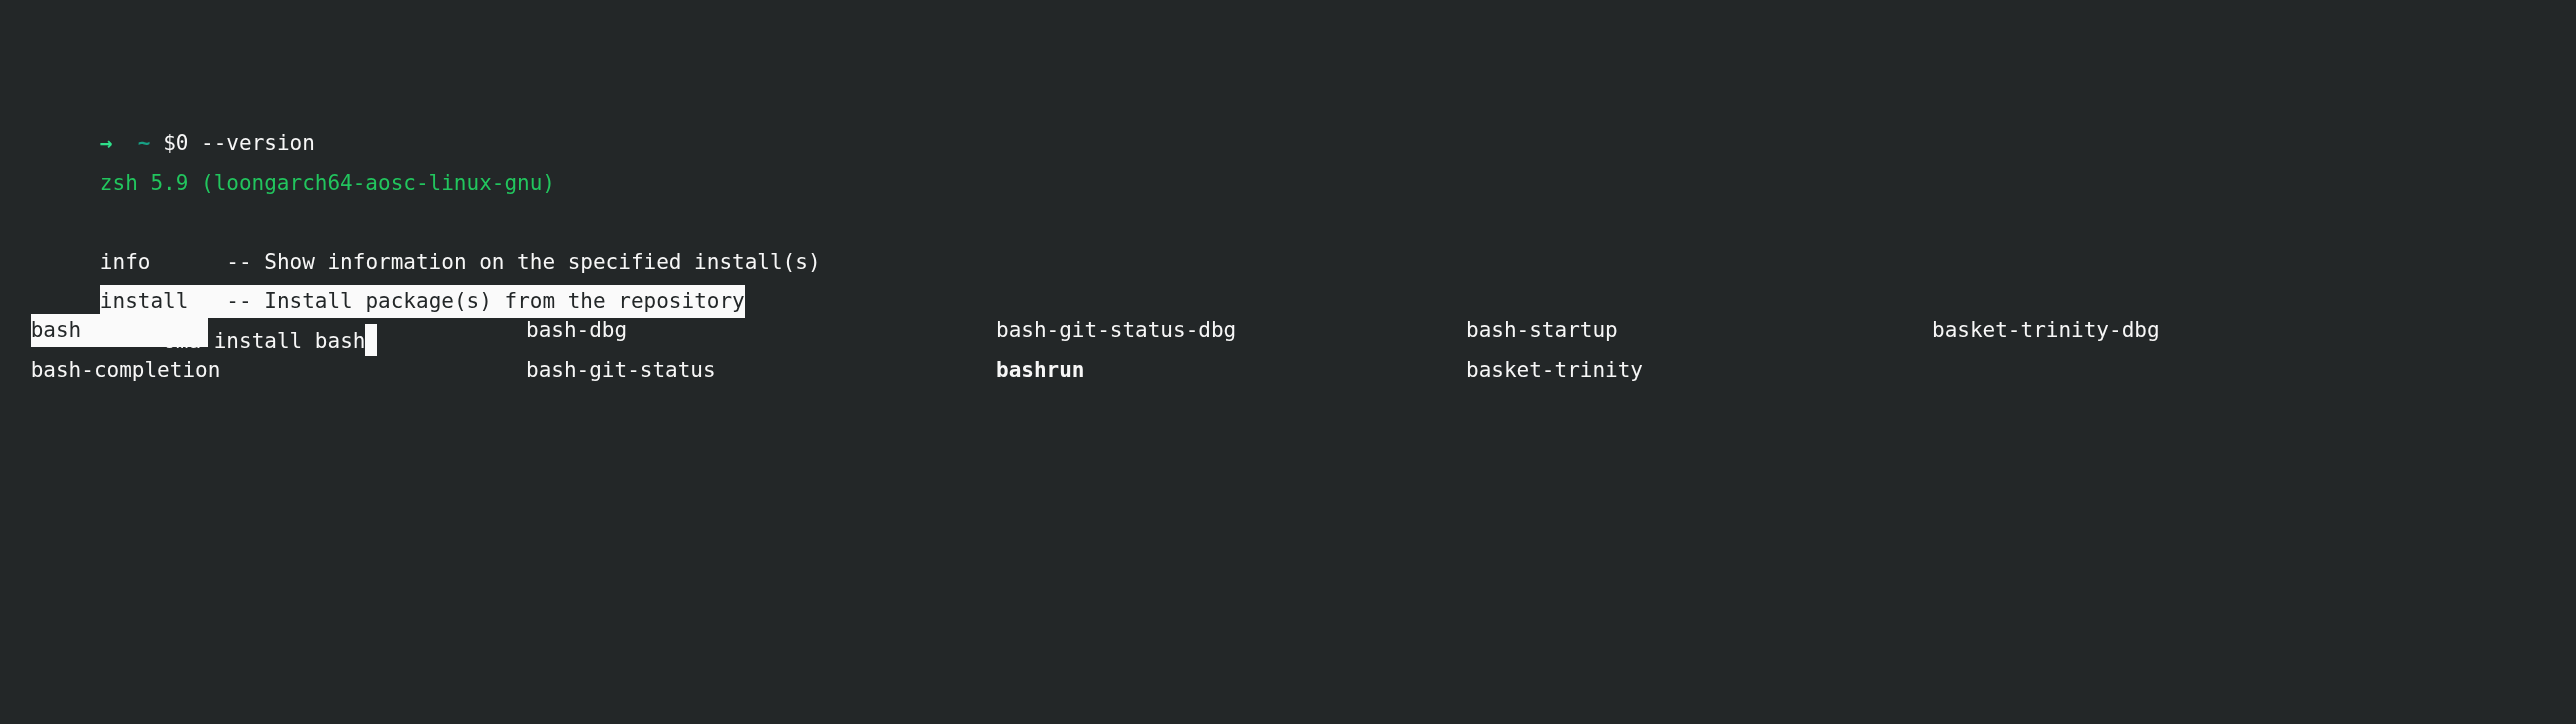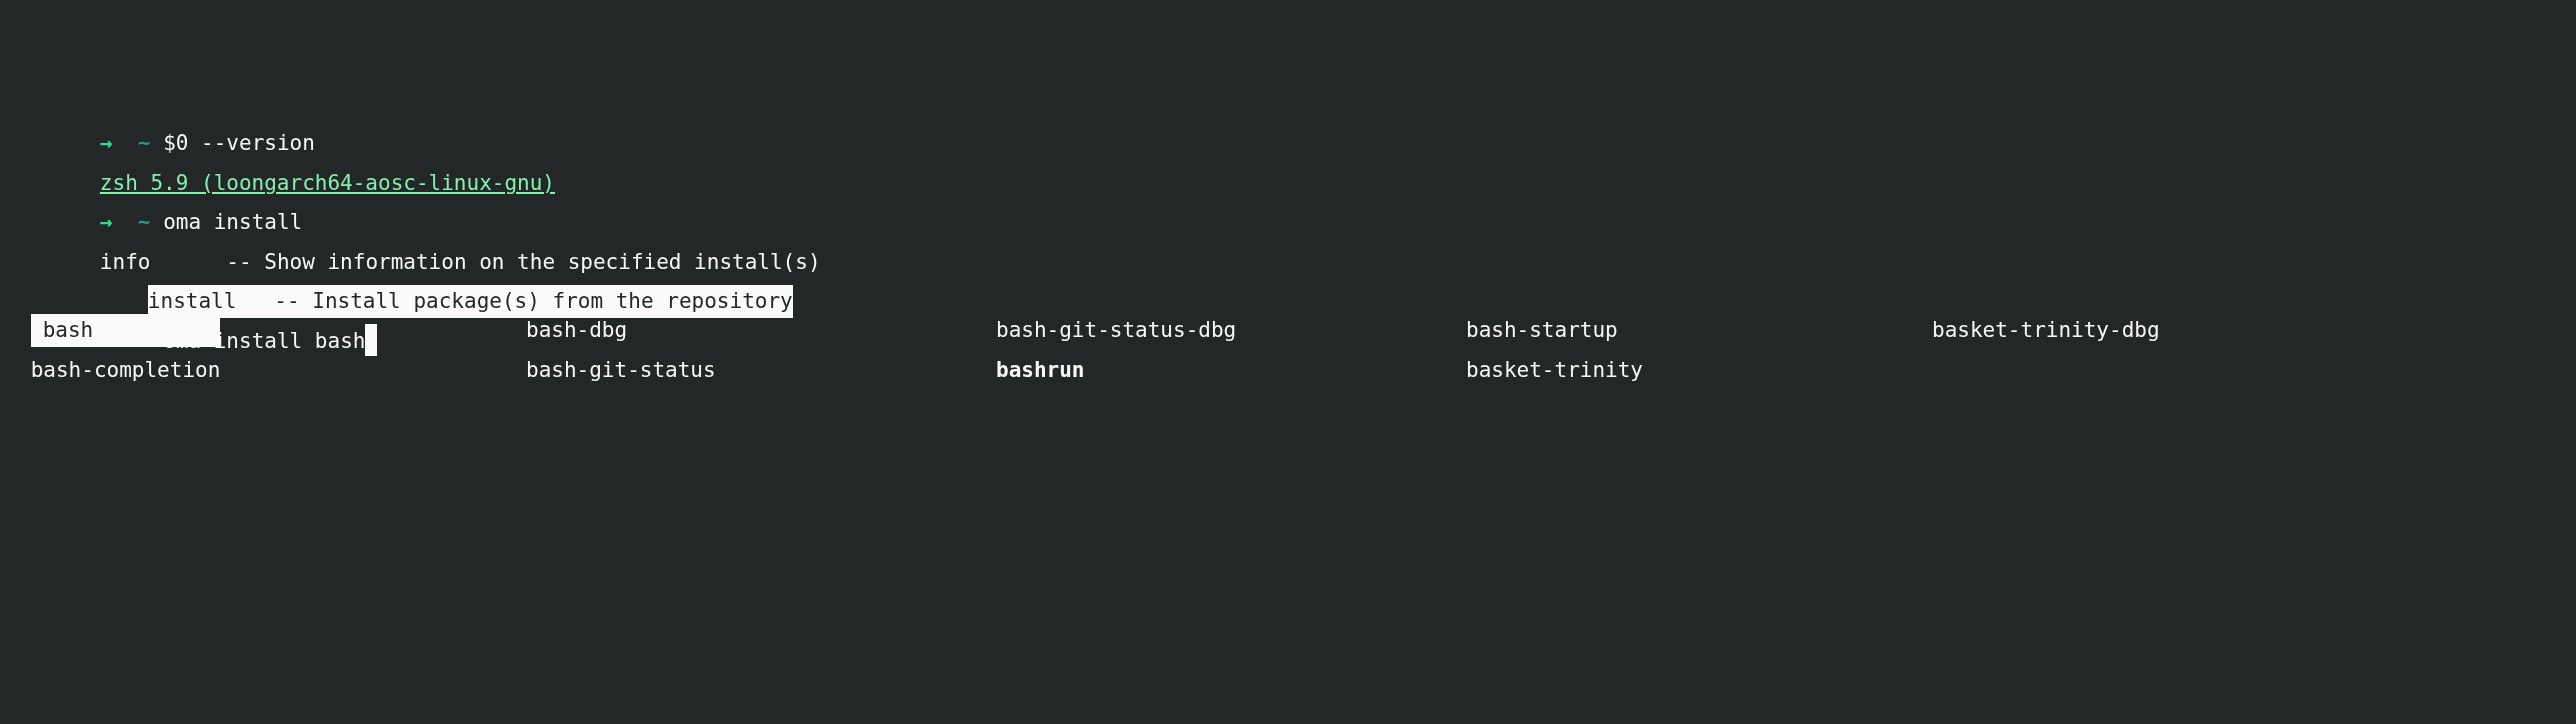--- a/index.html
+++ b/index.html
@@ -35,21 +35,21 @@
     height: 49px;
     line-height: 49px;
     white-space: pre;
     display: block;
   }
   .ch { white-space: pre; }
 
   .prompt-arrow { color: #2ee08a; font-weight: 700; }
   .prompt-tilde { color: #17a085; font-weight: 700; }
   .cmd-text { color: #f7f7f7; }
-  .out-text { color: #86efac; text-decoration: underline; }
+  .out-text { color: #22c55e; }
 
   
   .sel {
     background: #fafafa;
     color: #232728;
   }
 
   
   .cursor {
     display: inline-block;
@@ -78,42 +78,39 @@
     <div class="line" style="position:absolute; left:0px; top:0px;">
       <span class="prompt-arrow">→</span><span class="ch">  </span><span class="prompt-tilde">~</span><span class="ch"> </span><span class="cmd-text">$0 --version</span>
     </div>
 
     
     <div class="line" style="position:absolute; left:0px; top:40px;">
       <span class="out-text">zsh 5.9 (loongarch64-aosc-linux-gnu)</span>
     </div>
 
     
-    <div class="line" style="position:absolute; left:0px; top:79px;">
-      <span class="prompt-arrow">→</span><span class="ch">  </span><span class="prompt-tilde">~</span><span class="ch"> </span><span class="cmd-text">oma install</span>
-    </div>
 
     
     <div class="line" style="position:absolute; left:0px; top:119px;">
       <span>info</span><span class="ch">    </span><span class="ch">  </span><span>-- </span><span>Show information on the specified install(s)</span>
     </div>
 
     
     <div class="line" style="position:absolute; left:0px; top:158px;">
-      <span class="sel" style="display:inline-block; padding:6.7px 0 6.7px 0; line-height:19.5px;margin-left:48px;"><span>install</span><span class="ch"> </span><span class="ch">  </span><span>-- </span><span>Install package(s) from the repository</span></span>
+      <span class="sel" style="display:inline-block; padding:6.7px 0 6.7px 0; line-height:19.5px;"><span>install</span><span class="ch"> </span><span class="ch">  </span><span>-- </span><span>Install package(s) from the repository</span></span>
     </div>
 
     
     <div class="line" style="position:absolute; left:0px; top:198px;">
       <span class="prompt-arrow">→</span><span class="ch">  </span><span class="prompt-tilde">~</span><span class="ch"> </span><span class="cmd-text">oma install bash</span><span class="cursor"></span>
     </div>
 
     
     <div class="completion-grid" style="position:absolute; left:0px; top:237px; height:49px; line-height:49px;">
-      <span class="cand sel" style="position:absolute; left:6.7px; top:6.7px; width:177px; height:33px; line-height:33px; padding-left:12px;"><span style="margin-left:0px;">bash</span></span>
+      <span class="cand sel" style="position:absolute; left:6.7px; top:6.7px; width:177px; height:33px; line-height:33px; padding-left:0px;"><span style="margin-left:0px;">bash</span></span>
       <span class="cand" style="position:absolute; left:502px; top:6.7px; height:33px; line-height:33px;text-align:center;">bash-dbg</span>
       <span class="cand" style="position:absolute; left:972px; top:6.7px; height:33px; line-height:33px;">bash-git-status-dbg</span>
       <span class="cand" style="position:absolute; left:1442px; top:6.7px; height:33px; line-height:33px;">bash-startup</span>
       <span class="cand" style="position:absolute; left:1908px; top:6.7px; height:33px; line-height:33px;">basket-trinity-dbg</span>
     </div>
 
     
     <div class="completion-grid" style="position:absolute; left:0px; top:277px; height:49px; line-height:49px;">
       <span class="cand" style="position:absolute; left:6.7px; top:6.7px; height:33px; line-height:33px;">bash-completion</span>
       <span class="cand" style="position:absolute; left:502px; top:6.7px; height:33px; line-height:33px;">bash-git-status</span>

